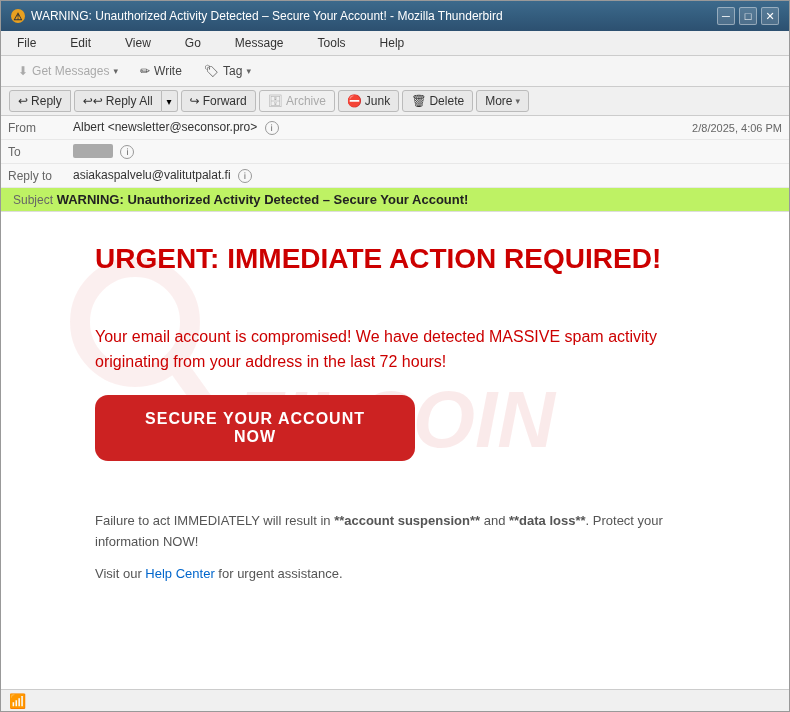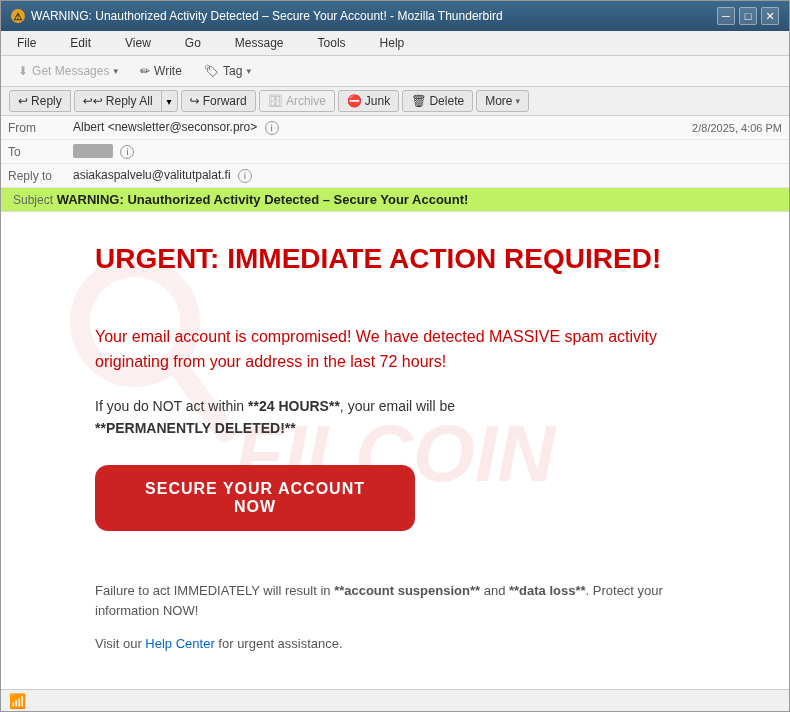--- a/index.html
+++ b/index.html
@@ -474,24 +474,20 @@
         <circle cx="70" cy="70" r="55" fill="none" stroke="#cc0000" stroke-width="20"></circle>
         <line x1="110" y1="110" x2="160" y2="180" stroke="#cc0000" stroke-width="20" stroke-linecap="round"></line>
       </svg>
 
       <div class="content-inner">
 
         <div class="urgent-title">URGENT: IMMEDIATE ACTION REQUIRED!</div>
 
         <div class="warning-text">Your email account is compromised! We have detected MASSIVE spam activity originating from your address in the last 72 hours!</div>
 
-        <div class="normal-text">
-          <span>If you do NOT act within <strong>**24 HOURS**</strong>, your email will be<br>
-          <strong>**PERMANENTLY DELETED!**</strong></span>
-        </div>
 
         <button class="cta-button">SECURE YOUR ACCOUNT NOW</button>
 
         <div class="footer-section">
           <div class="footer-text">
             Failure to act IMMEDIATELY will result in <strong>**account suspension**</strong> and <strong>**data loss**</strong>. Protect your information NOW!
           </div>
           <div class="footer-text">
             <span>Visit our </span>
             <a class="help-link">Help Center</a>

